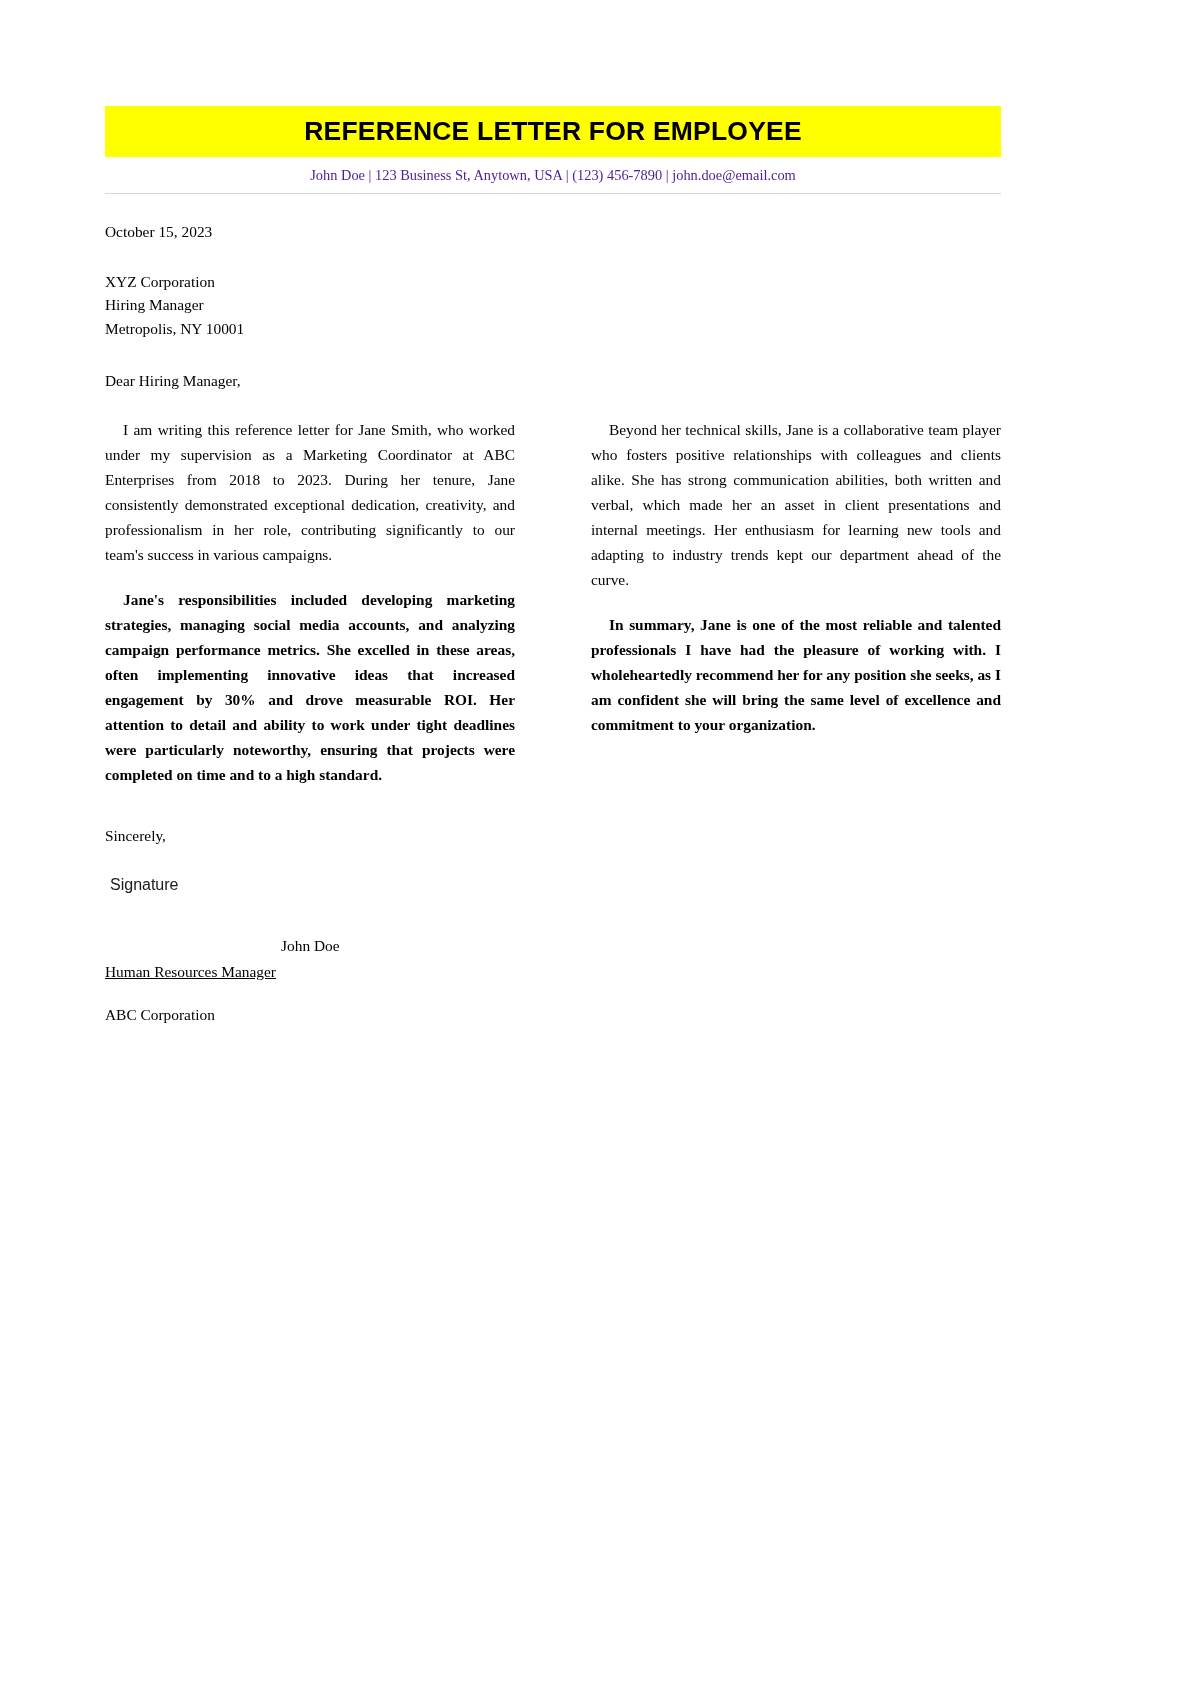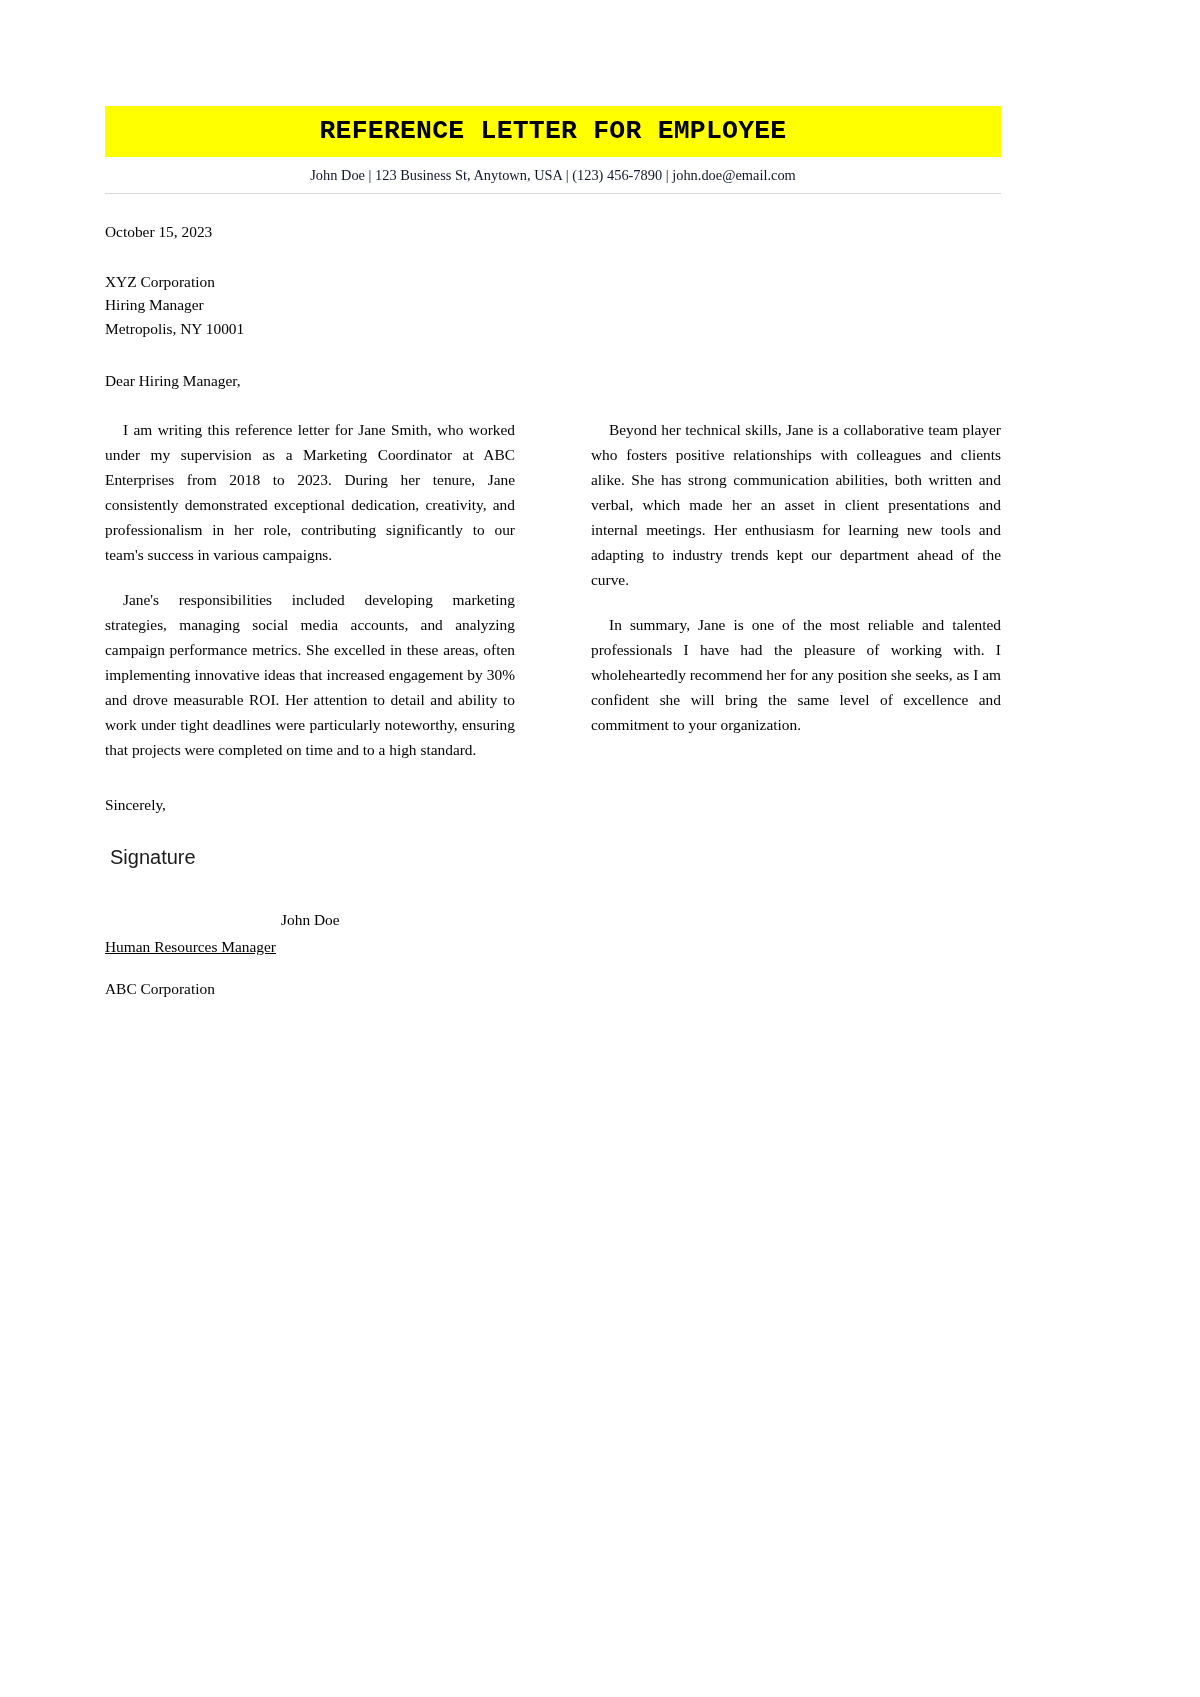--- a/index.html
+++ b/index.html
@@ -33,34 +33,34 @@
 
   
   .title-banner {
     background: #ffff00;
     height: 51px;
     display: flex;
     align-items: center;
     justify-content: center;
   }
   .title-banner .title-text {
-    font-family: Liberation Mono, monospace;
+    font-family: Liberation Sans, sans-serif;
     font-weight: bold;
     font-size: 26.5px;
     letter-spacing: 0.2px;
     color: #000000;
     text-align: center;
     line-height: 1;
   }
 
   .contact-line {
     text-align: center;
     font-size: 14.4px;
     line-height: 1.2;
-    color: #0f172a;
+    color: #4c1d95;
     padding-top: 10px;
     padding-bottom: 9px;
   }
 
   .header-rule {
     border: 0;
     border-top: 1px solid #d9d9d9;
     margin: 0;
     height: 0;
   }
@@ -101,36 +101,37 @@
   }
   .column p {
     margin: 0 0 20px 0;
     text-align: justify;
     text-indent: 18px;
     line-height: 1.62;
     font-size: 15.4px;
     hyphens: none;
   }
   .column p:last-child {
-    margin-bottom: 8px;
+    margin-bottom: 14px;
+    font-weight: bold;
   }
 
   
   .closing-note {
     margin: 0 0 24px 0;
     line-height: 1.52;
   }
   .sincerely {
     margin: 0 0 28px 0;
     line-height: 1.52;
   }
 
   .signature-mark {
     font-family: "Liberation Sans", "DejaVu Sans", sans-serif;
-    font-size: 20px;
+    font-size: 16px;
     line-height: 1.3;
     margin: 0 0 38px 5px;
     color: #1a1a1a;
   }
 
   .signer-name {
     margin: 0 0 3px 0;
     padding-left: 176px;
     line-height: 1.52;
   }

